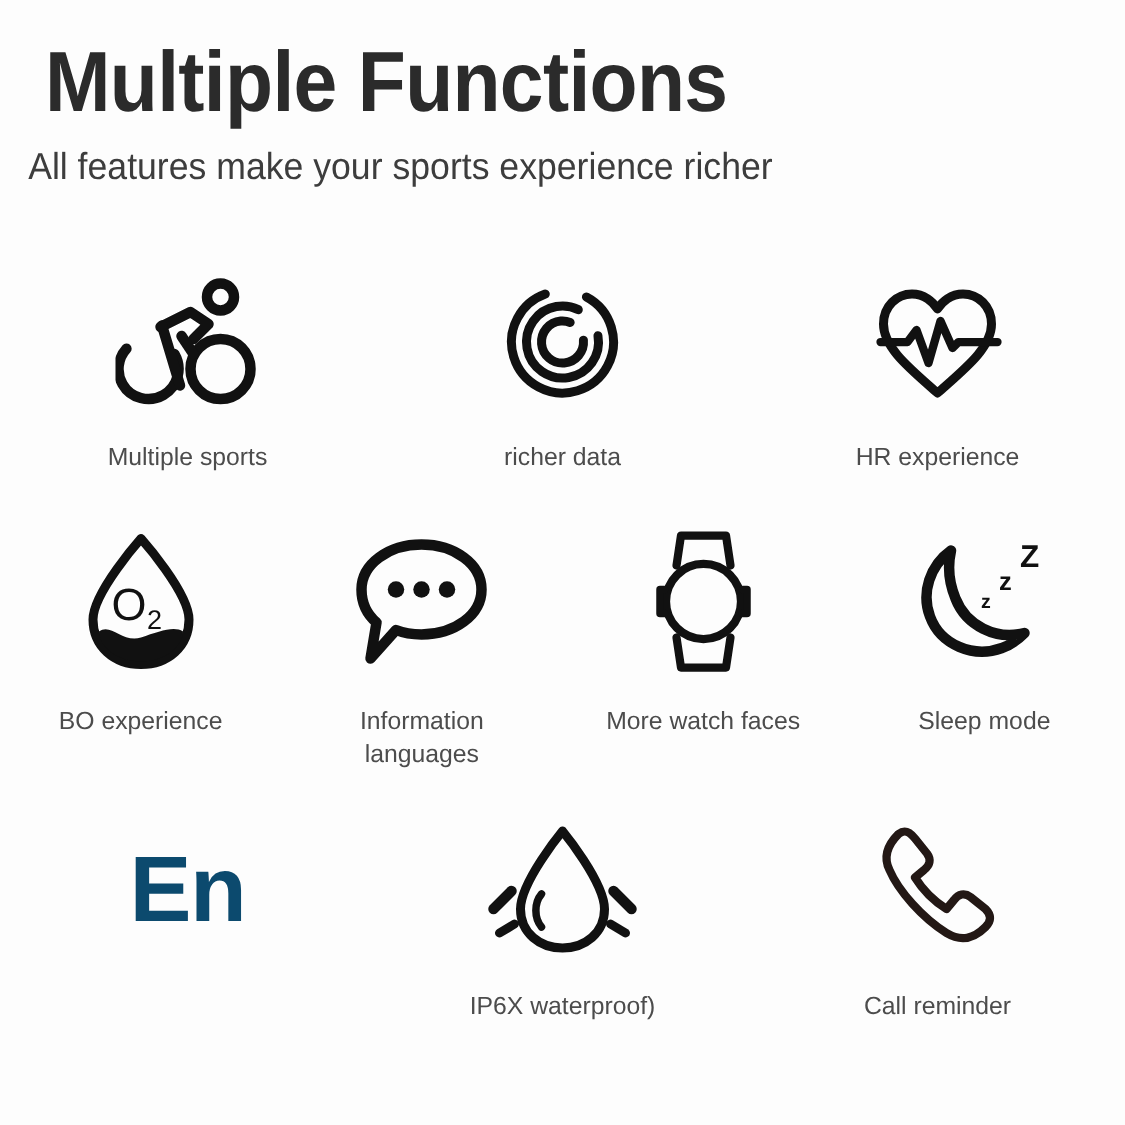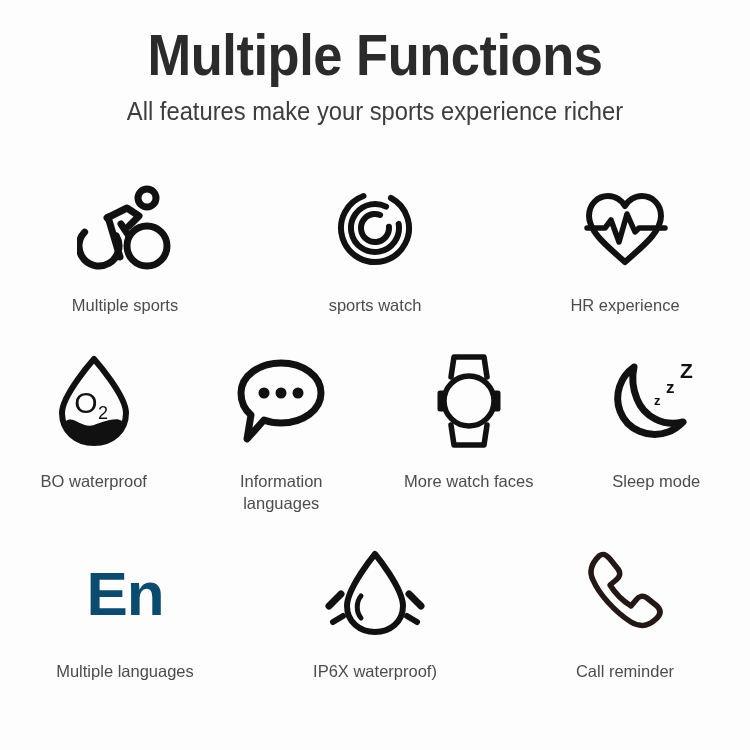--- a/index.html
+++ b/index.html
@@ -14,21 +14,21 @@
     overflow: hidden;
   }
   .page {
     position: relative;
     width: 750px;
     height: 750px;
     background: #fdfdfd;
     box-sizing: border-box;
   }
   .header {
-    text-align: center;
+    text-align: left;
     padding-top: 22px;
   }
   .title {
     font-family: "Liberation Sans", sans-serif;
     font-weight: bold;
     font-size: 57px;
     line-height: 66px;
     letter-spacing: -0.5px;
     color: #2b2b2b;
     transform: scaleX(0.92);
@@ -123,21 +123,21 @@
       </div>
 
       <div class="cell">
         <div class="icon-box">
           <svg width="96" height="96" viewBox="0 0 96 96" fill="none" stroke="#111111" stroke-width="6" stroke-linecap="round">
             <circle cx="48" cy="48" r="34" stroke-dasharray="185 40" transform="rotate(-62 48 48)"></circle>
             <circle cx="48" cy="48" r="24" stroke-dasharray="128 25" transform="rotate(-10 48 48)"></circle>
             <circle cx="48" cy="48" r="14" stroke-dasharray="72 16" transform="rotate(-5 48 48)"></circle>
           </svg>
         </div>
-        <div class="label">sports watch</div>
+        <div class="label">richer data</div>
       </div>
 
       <div class="cell">
         <div class="icon-box">
           <svg width="96" height="96" viewBox="0 0 96 96" fill="none" stroke="#111111" stroke-width="6" stroke-linecap="round" stroke-linejoin="round">
             <path d="M48 82 C30 66 12 52 12 36 C12 24 21 16 31 16 C39 16 45 21 48 26 C51 21 57 16 65 16 C75 16 84 24 84 36 C84 52 66 66 48 82 Z"></path>
             <path d="M10 48 L28 48 L34 40 L42 62 L50 34 L58 52 L62 48 L88 48" stroke-width="5.5" fill="none"></path>
           </svg>
         </div>
         <div class="label">HR experience</div>
@@ -150,21 +150,21 @@
 
       <div class="cell">
         <div class="icon-box">
           <svg width="96" height="100" viewBox="0 0 96 100" fill="none" stroke="#111111" stroke-width="6" stroke-linecap="round" stroke-linejoin="round">
             <path d="M48 8 C48 8 80 44 80 62 C80 80 66 92 48 92 C30 92 16 80 16 62 C16 44 48 8 48 8 Z"></path>
             <text x="40" y="62" font-family="Liberation Sans, sans-serif" font-size="30" font-weight="normal" fill="#111111" stroke="none" text-anchor="middle">O</text>
             <text x="57" y="68" font-family="Liberation Sans, sans-serif" font-size="18" fill="#111111" stroke="none" text-anchor="middle">2</text>
             <path d="M20 70 C28 64 36 78 48 74 C60 70 70 66 76 70 C76 80 64 90 48 90 C32 90 20 80 20 70 Z" fill="#111111" stroke="none"></path>
           </svg>
         </div>
-        <div class="label">BO waterproof</div>
+        <div class="label">BO experience</div>
       </div>
 
       <div class="cell">
         <div class="icon-box">
           <svg width="100" height="100" viewBox="0 0 100 100" fill="none" stroke="#111111" stroke-width="7" stroke-linecap="round" stroke-linejoin="round">
             <path d="M50 12 C72 12 90 25 90 42 C90 59 72 72 50 72 C44 72 38 71 33 69 L16 88 L20 64 C13 58 10 50 10 42 C10 25 28 12 50 12 Z"></path>
             <circle cx="33" cy="42" r="5.5" fill="#111111" stroke="none"></circle>
             <circle cx="50" cy="42" r="5.5" fill="#111111" stroke="none"></circle>
             <circle cx="67" cy="42" r="5.5" fill="#111111" stroke="none"></circle>
           </svg>
@@ -199,21 +199,20 @@
       </div>
 
     </div>
 
     <div class="row row-3">
 
       <div class="cell">
         <div class="icon-box">
           <span class="en-text">En</span>
         </div>
-        <div class="label">Multiple languages</div>
       </div>
 
       <div class="cell">
         <div class="icon-box">
           <svg width="104" height="100" viewBox="0 0 104 100" fill="none" stroke="#111111" stroke-width="6" stroke-linecap="round" stroke-linejoin="round">
             <path d="M52 10 C52 10 80 44 80 62 C80 78 67 88 52 88 C37 88 24 78 24 62 C24 44 52 10 52 10 Z"></path>
             <path d="M38 52 C33 58 33 68 38 74" stroke-width="5"></path>
             <path d="M18 50 L6 62" stroke-width="7"></path>
             <path d="M20 72 L10 78" stroke-width="6"></path>
             <path d="M86 50 L98 62" stroke-width="7"></path>

